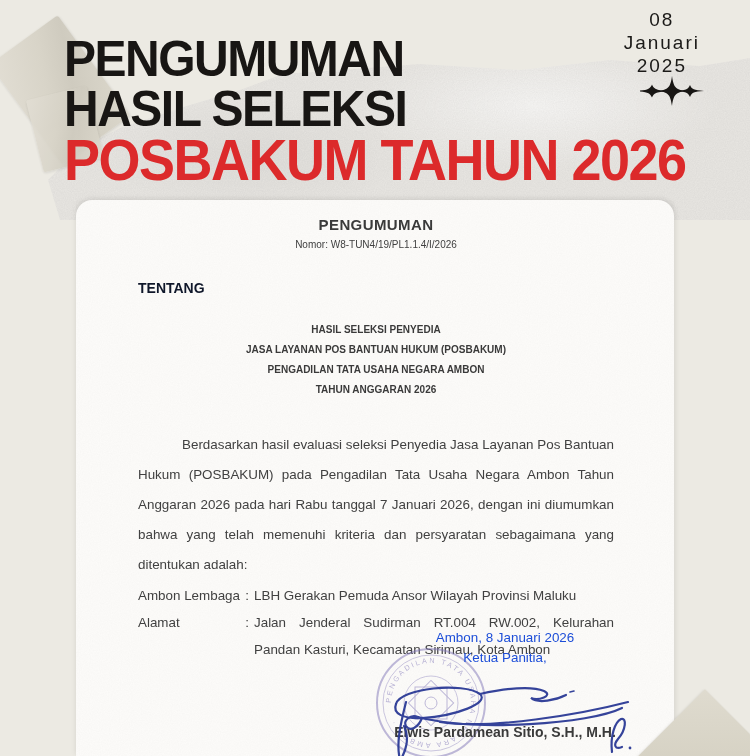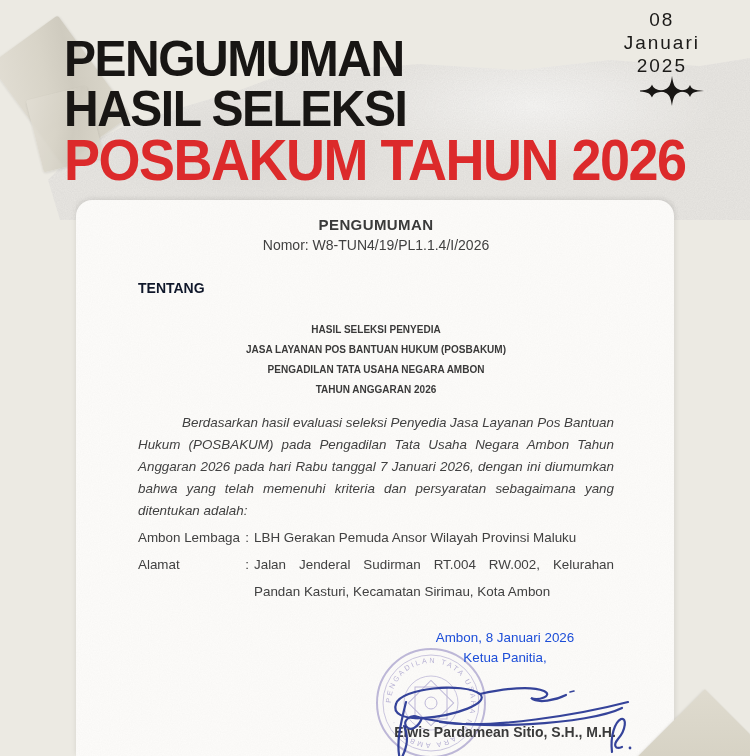--- a/index.html
+++ b/index.html
@@ -70,26 +70,26 @@
     box-shadow: 0 -1px 6px rgba(0,0,0,0.08), 2px 0 6px rgba(0,0,0,0.04);
     z-index: 3;
     color: #414141;
   }
   .doc-inner {
     position: absolute; left: 62px; right: 60px; top: 0;
     font-size: 13.4px; line-height: 27px;
   }
   .doc-title { margin-top: 16px; text-align: center; font-weight: 700; font-size: 15px;
                line-height: 18px; color: #3A3A3A; letter-spacing: .4px; }
-  .doc-number { text-align: center; font-size: 14px; line-height: 18px; margin-top: 2px; }
+  .doc-number { text-align: center; font-size: 10px; line-height: 18px; margin-top: 2px; }
   .doc-about { text-align: left; font-weight: 700; font-size: 14px; line-height: 16px;
                margin-top: 26px; color: #0f172a; }
   .doc-subject { text-align: center; font-weight: 700; font-size: 10px; line-height: 20px;
                  margin-top: 24px; color: #3A3A3A; }
-  .doc-paragraph { margin-top: 12px; text-align: justify; text-indent: 44px; line-height: 22px; font-style: italic; }
+  .doc-paragraph { margin-top: 30px; text-align: justify; text-indent: 44px; line-height: 30px; }
   .fields { margin-top: 2px; }
   .field-row { display: flex; line-height: 27px; }
   .field-label { width: 102px; flex: 0 0 102px; }
   .field-sep { width: 14px; flex: 0 0 14px; text-align: center; }
   .field-value { flex: 1; text-align: justify; }
   .closing { margin-top: 4px; text-align: justify; text-indent: 44px; }
 
   
   .sign-block {
     position: absolute; left: 372px; top: 628px; width: 266px;

